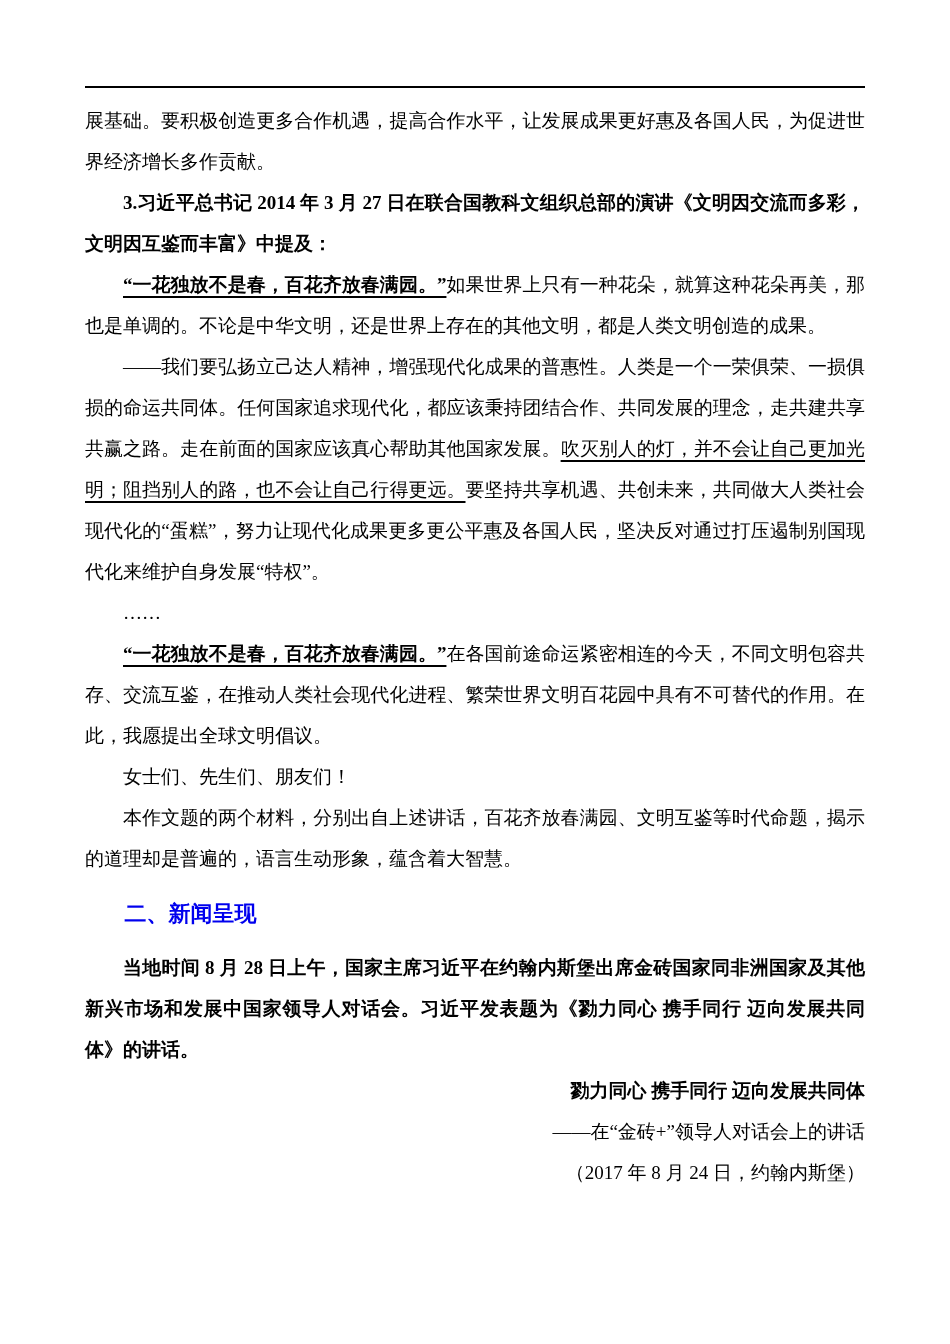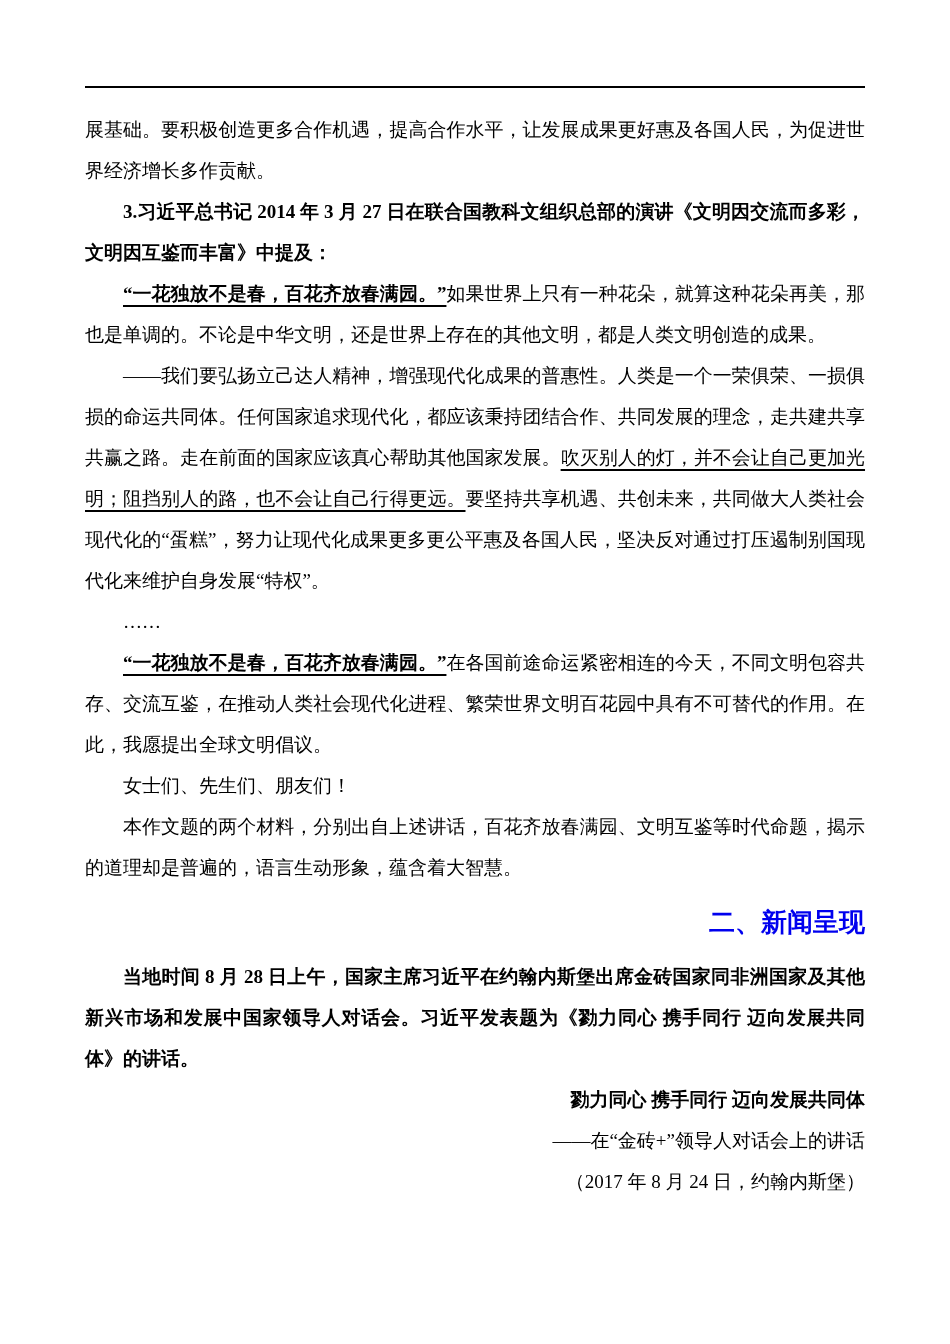--- a/index.html
+++ b/index.html
@@ -19,21 +19,21 @@
     width: 950px;
     height: 1344px;
     padding: 0 85px;
   }
   .top-rule {
     margin-top: 86px;
     border-top: 2px solid #000000;
     height: 0;
   }
   .content {
-    padding-top: 21px;
+    padding-top: 12px;
     font-size: 19px;
     line-height: 41px;
     text-align: justify;
   }
   p.para {
     margin: 0;
     text-indent: 2em;
   }
   p.para.noindent {
     text-indent: 0;
@@ -41,26 +41,26 @@
   .bold {
     font-weight: bold;
   }
   .underline {
     text-decoration: underline;
     text-decoration-thickness: 1.5px;
     text-underline-offset: 5px;
   }
   h2.section-heading {
     margin: 14px 0 12px 0;
-    font-size: 26px;
+    font-size: 22px;
     line-height: 42px;
     font-weight: bold;
     color: var(--accent-blue, #0000ee);
     text-indent: 1.8em;
-    text-align: right;
+    text-align: left;
   }
   p.centered {
     margin: 0;
     text-indent: 0;
     text-align: right;
   }
 </style>
 </head>
 <body style="background: rgb(255, 255, 255); color: rgb(0, 0, 0);">
 

